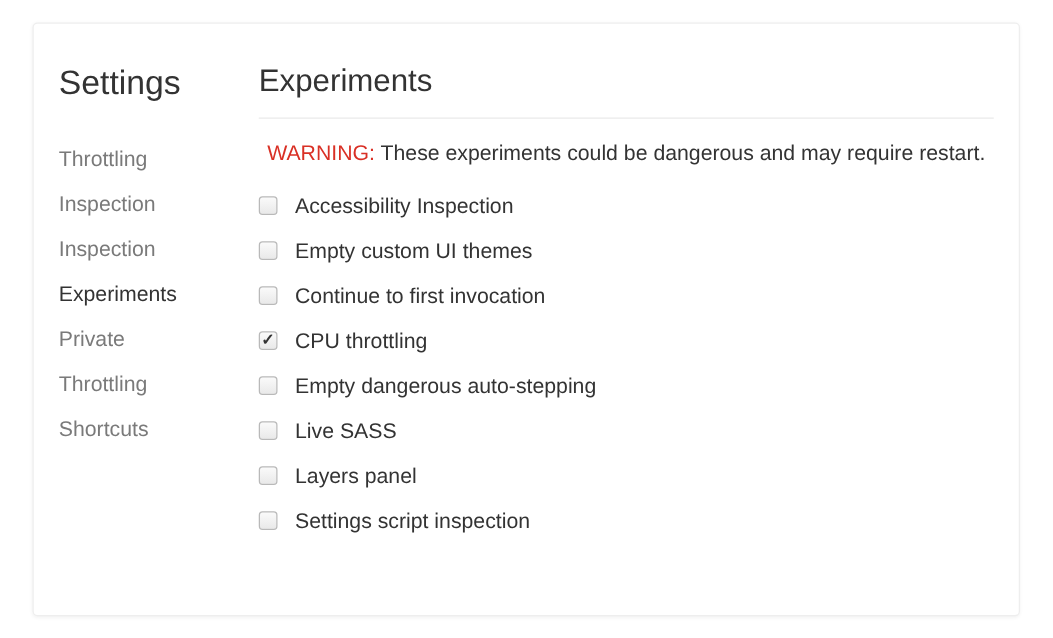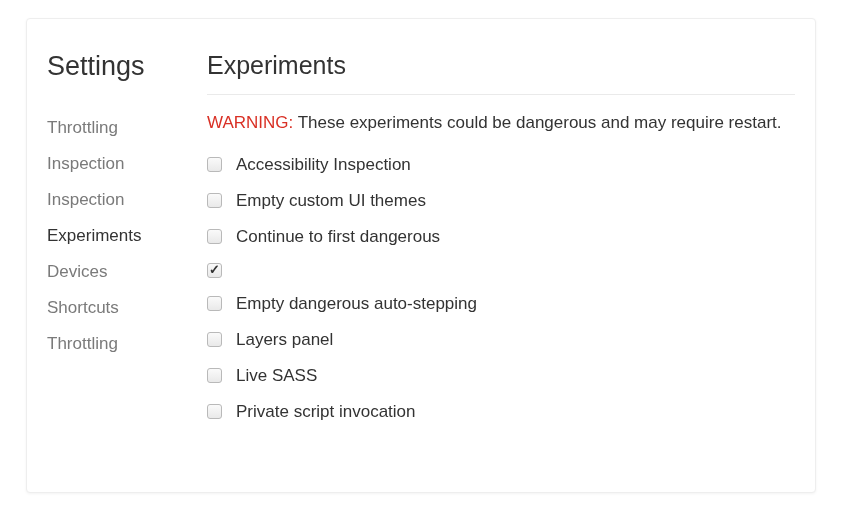--- a/index.html
+++ b/index.html
@@ -59,20 +59,21 @@
     }
     .hr {
       border: none;
       border-top: 1px solid #eaeaea;
       margin-bottom: 18px;
     }
     .warning-line {
       font-size: 17px;
       color: #333;
       margin-bottom: 22px;
+      text-align: center;
     }
     .warning-label {
       color: #d93025;
     }
     .exp-list {
       display: flex;
       flex-direction: column;
       gap: 16px;
     }
     .exp-item {
@@ -107,59 +108,60 @@
 </head>
 <body>
 
 <div class="panel">
   <aside class="sidebar">
     <div class="settings-title">Settings</div>
     <div class="sidebar-item">Throttling</div>
     <div class="sidebar-item">Inspection</div>
     <div class="sidebar-item">Inspection</div>
     <div class="sidebar-item active">Experiments</div>
-    <div class="sidebar-item">Devices</div>
+    <div class="sidebar-item">Private</div>
+    <div class="sidebar-item">Throttling</div>
     <div class="sidebar-item">Shortcuts</div>
-    <div class="sidebar-item">Throttling</div>
   </aside>
 
   <main class="main">
     <h1 class="page-title">Experiments</h1>
     <hr class="hr">
     <p class="warning-line">
       <span class="warning-label">WARNING:</span><span> These experiments could be dangerous and may require restart.</span>
     </p>
 
     <div class="exp-list">
       <label class="exp-item">
         <span class="checkbox"></span>
         <span class="exp-label">Accessibility Inspection</span>
       </label>
       <label class="exp-item">
         <span class="checkbox"></span>
         <span class="exp-label">Empty custom UI themes</span>
       </label>
       <label class="exp-item">
         <span class="checkbox"></span>
-        <span class="exp-label">Continue to first dangerous</span>
+        <span class="exp-label">Continue to first invocation</span>
       </label>
       <label class="exp-item">
         <span class="checkbox checked"></span>
+        <span class="exp-label">CPU throttling</span>
       </label>
       <label class="exp-item">
         <span class="checkbox"></span>
         <span class="exp-label">Empty dangerous auto-stepping</span>
       </label>
       <label class="exp-item">
         <span class="checkbox"></span>
+        <span class="exp-label">Live SASS</span>
+      </label>
+      <label class="exp-item">
+        <span class="checkbox"></span>
         <span class="exp-label">Layers panel</span>
       </label>
       <label class="exp-item">
         <span class="checkbox"></span>
-        <span class="exp-label">Live SASS</span>
-      </label>
-      <label class="exp-item">
-        <span class="checkbox"></span>
-        <span class="exp-label">Private script invocation</span>
+        <span class="exp-label">Settings script inspection</span>
       </label>
     </div>
   </main>
 </div>
 
 </body></html>

